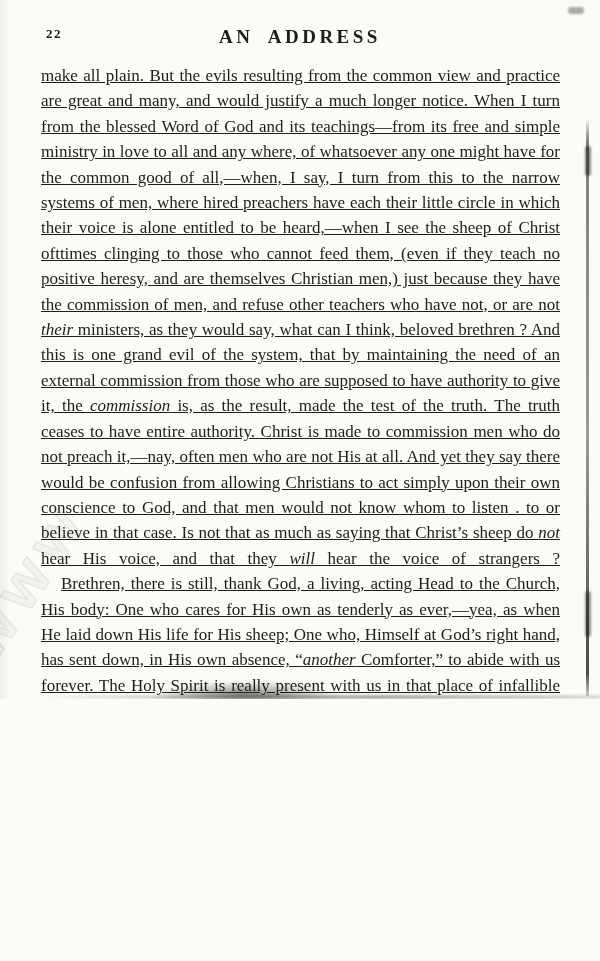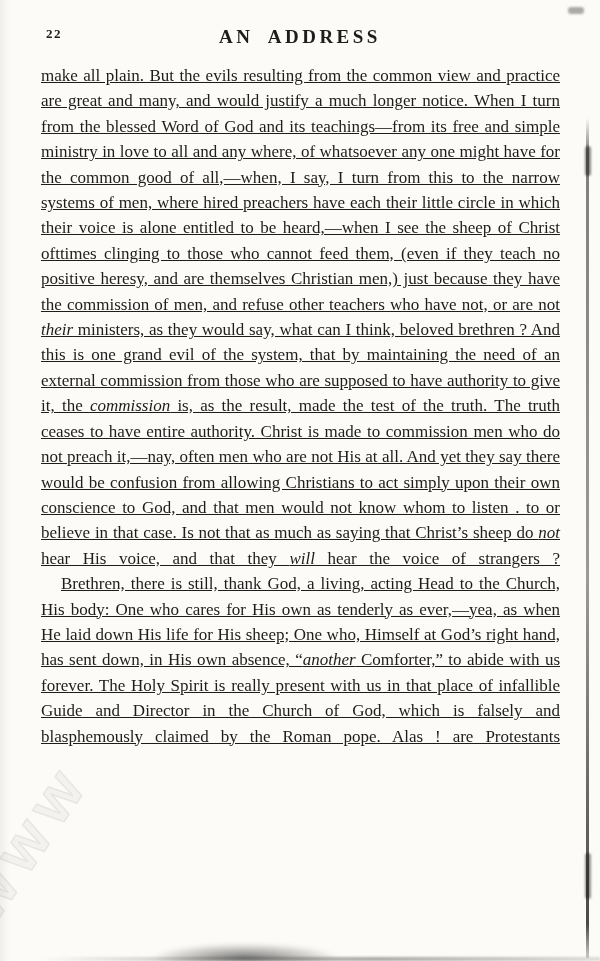--- a/index.html
+++ b/index.html
@@ -4,21 +4,21 @@
 <style>
   :root{
     --paper:#fcfbf7;
     --ink:#1d1d1d;
   }
   html,body{margin:0;padding:0;}
   body{background:var(--paper);}
   .page{
     position:relative;
     width:600px;
-    height:961px;
+    height:699px;
     background:var(--paper);
     overflow:hidden;
     font-family:"Liberation Serif","DejaVu Serif",serif;
     color:var(--ink);
   }
   
   .pagenum{
     position:absolute;
     left:46px; top:26px;
     font-size:13px;

